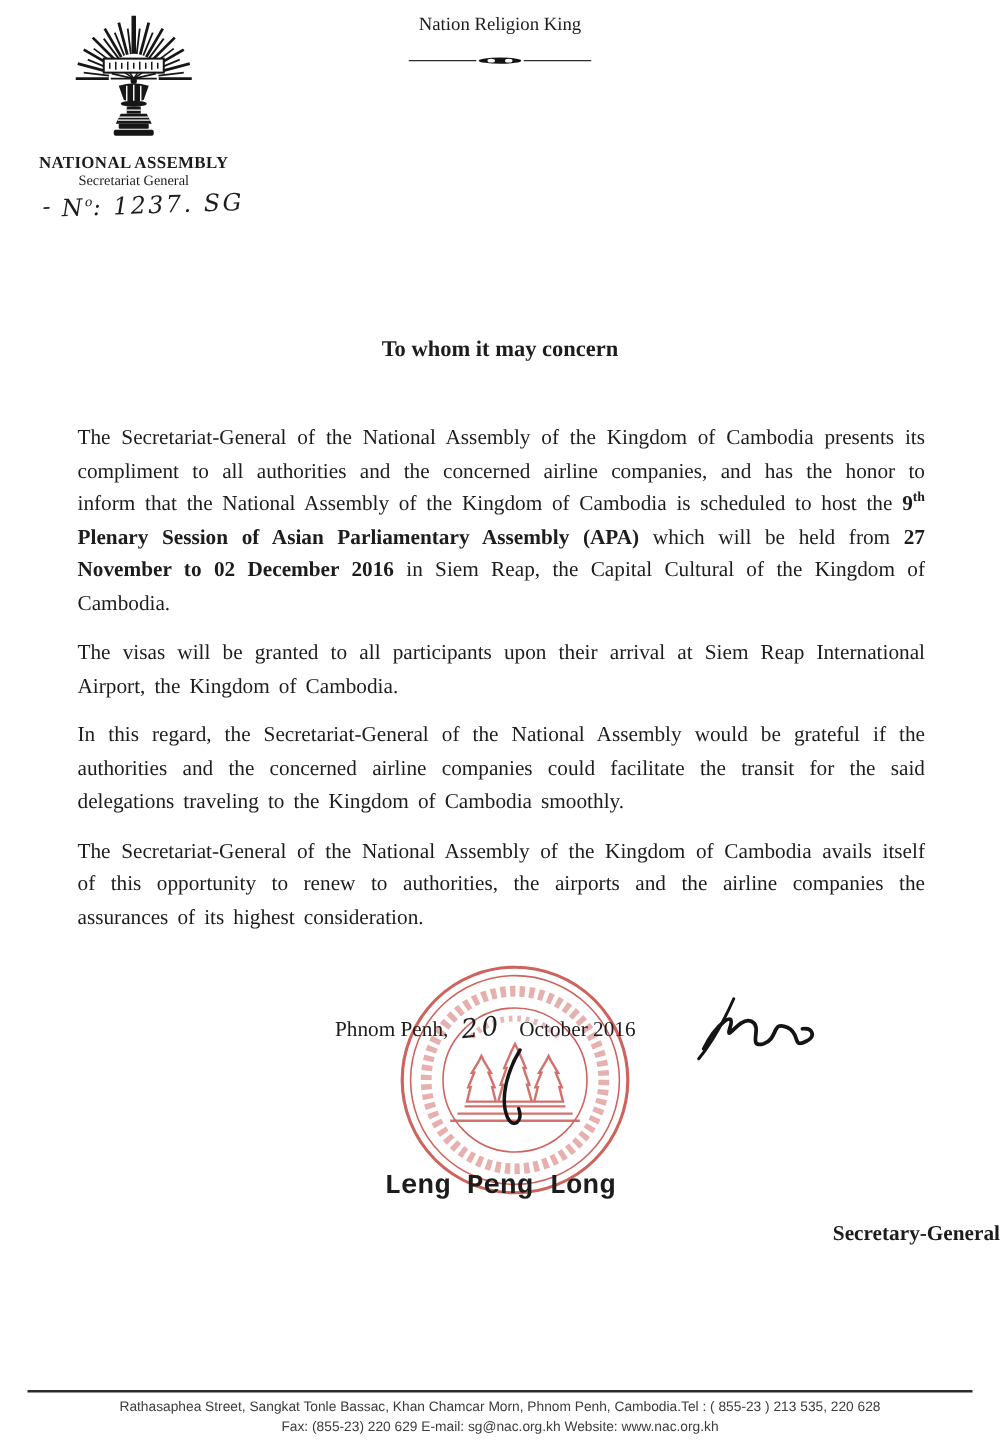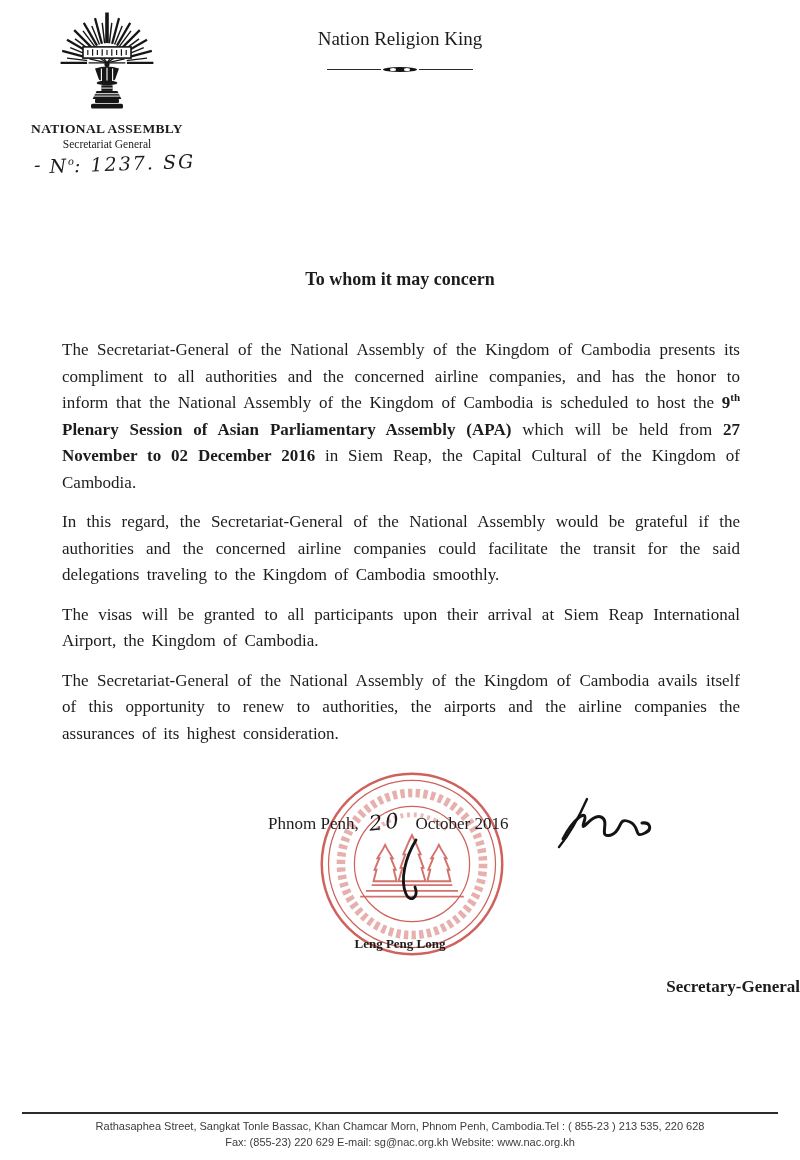--- a/index.html
+++ b/index.html
@@ -5,21 +5,21 @@
   * { margin:0; padding:0; box-sizing:border-box; }
   html,body { background:#e8e8e8; }
   .page {
     position:relative; width:800px; height:1160px; margin:0 auto;
     background:#ffffff; overflow:hidden;
     font-family:"Liberation Serif", serif; color:var(--ink,#1c1c1c);
   }
   
   .head-center { position:absolute; top:12px; left:0; width:100%; text-align:center; }
   .head-center h1 { font-size:19px; font-weight:bold; letter-spacing:.6px; }
-  .motto { margin-top:16px; font-size:19px; }
+  .motto { font-size:15px; }
   .divider { margin-top:17px; display:flex; align-items:center; justify-content:center; }
   .dv-line { width:54px; height:1px; background:#2a2a2a; }
   .dv-knot { width:34px; height:5px; background:#141414; border-radius:50%; margin:0 2px; position:relative; }
   .dv-knot:before, .dv-knot:after {
     content:""; position:absolute; top:1px; width:6px; height:3px; background:#fff; border-radius:50%;
   }
   .dv-knot:before { left:7px; } .dv-knot:after { right:7px; }
 
   .emblem-block { position:absolute; top:10px; left:30px; width:154px; text-align:center; }
   .org-name { margin-top:6px; font-size:13.5px; font-weight:bold; letter-spacing:.3px; }
@@ -44,21 +44,21 @@
 
   
   .stamp { position:absolute; left:316px; top:768px; z-index:1; opacity:.82; }
   .dateline { position:absolute; left:268px; top:810px; z-index:2; font-size:17px; white-space:nowrap; }
   .hw-day {
     display:inline-block; font-family:"DejaVu Serif", serif; font-style:italic;
     font-size:21px; letter-spacing:3px; transform:rotate(-6deg); margin:0 14px 0 10px;
   }
   .sig-flourish { position:absolute; left:553px; top:793px; z-index:3; }
   .sig-stroke { position:absolute; left:392px; top:836px; z-index:3; }
-  .signer-name { position:absolute; top:936px; left:0; width:100%; text-align:center; font-size:13px; font-weight:bold; z-index:2; }
+  .signer-name { position:absolute; top:936px; left:0; width:100%; text-align:center; font-size:22px; font-weight:bold; z-index:2;font-family:Liberation Mono, monospace; }
   .signer-title { position:absolute; top:977px; left:0; width:100%; text-align:right; font-size:17px; font-weight:bold; }
 
   
   .foot-rule { position:absolute; top:1112px; left:22px; width:756px; height:2px; background:#2b2b2b; }
   .foot-line { position:absolute; left:0; width:100%; text-align:center;
     font-family:"Liberation Sans", sans-serif; font-size:11px; color:var(--footer-text,#3c3c3c); }
   .foot-1 { top:1120px; }
   .foot-2 { top:1136px; }
 </style>
 </head>
@@ -137,22 +137,22 @@
       <span class="dv-line"></span>
       <span class="dv-knot"></span>
       <span class="dv-line"></span>
     </div>
   </div>
 
   <h2 class="salutation">To whom it may concern</h2>
 
   <main class="body-text">
     <p><span>The Secretariat-General of the National Assembly of the Kingdom of Cambodia presents its compliment to all authorities and the concerned airline companies, and has the honor to inform that the National Assembly of the Kingdom of Cambodia is scheduled to host the </span><b><span>9</span><sup>th</sup><span> Plenary Session of Asian Parliamentary Assembly (APA)</span></b><span> which will be held from </span><b>27 November to 02 December 2016</b><span> in Siem Reap, the Capital Cultural of the Kingdom of Cambodia.</span></p>
+    <p>The visas will be granted to all participants upon their arrival at Siem Reap International Airport, the Kingdom of Cambodia.</p>
     <p>In this regard, the Secretariat-General of the National Assembly would be grateful if the authorities and the concerned airline companies could facilitate the transit for the said delegations traveling to the Kingdom of Cambodia smoothly.</p>
-    <p>The visas will be granted to all participants upon their arrival at Siem Reap International Airport, the Kingdom of Cambodia.</p>
     <p>The Secretariat-General of the National Assembly of the Kingdom of Cambodia avails itself of this opportunity to renew to authorities, the airports and the airline companies the assurances of its highest consideration.</p>
   </main>
 
   <svg class="stamp" width="192" height="192" viewBox="0 0 200 200">
     <g fill="none" stroke="var(--stamp-red,#c4403a)">
       <circle cx="100" cy="100" r="94" stroke-width="2.6"></circle>
       <circle cx="100" cy="100" r="87" stroke-width="1.3"></circle>
       <circle cx="100" cy="100" r="60" stroke-width="1.3"></circle>
       <circle cx="100" cy="100" r="74" stroke-width="9" stroke-dasharray="4.5 3.5" opacity="0.5"></circle>
       <path d="M64,64 A50,50 0 0 1 136,64" stroke-width="5" stroke-dasharray="3 4" opacity="0.45"></path>

